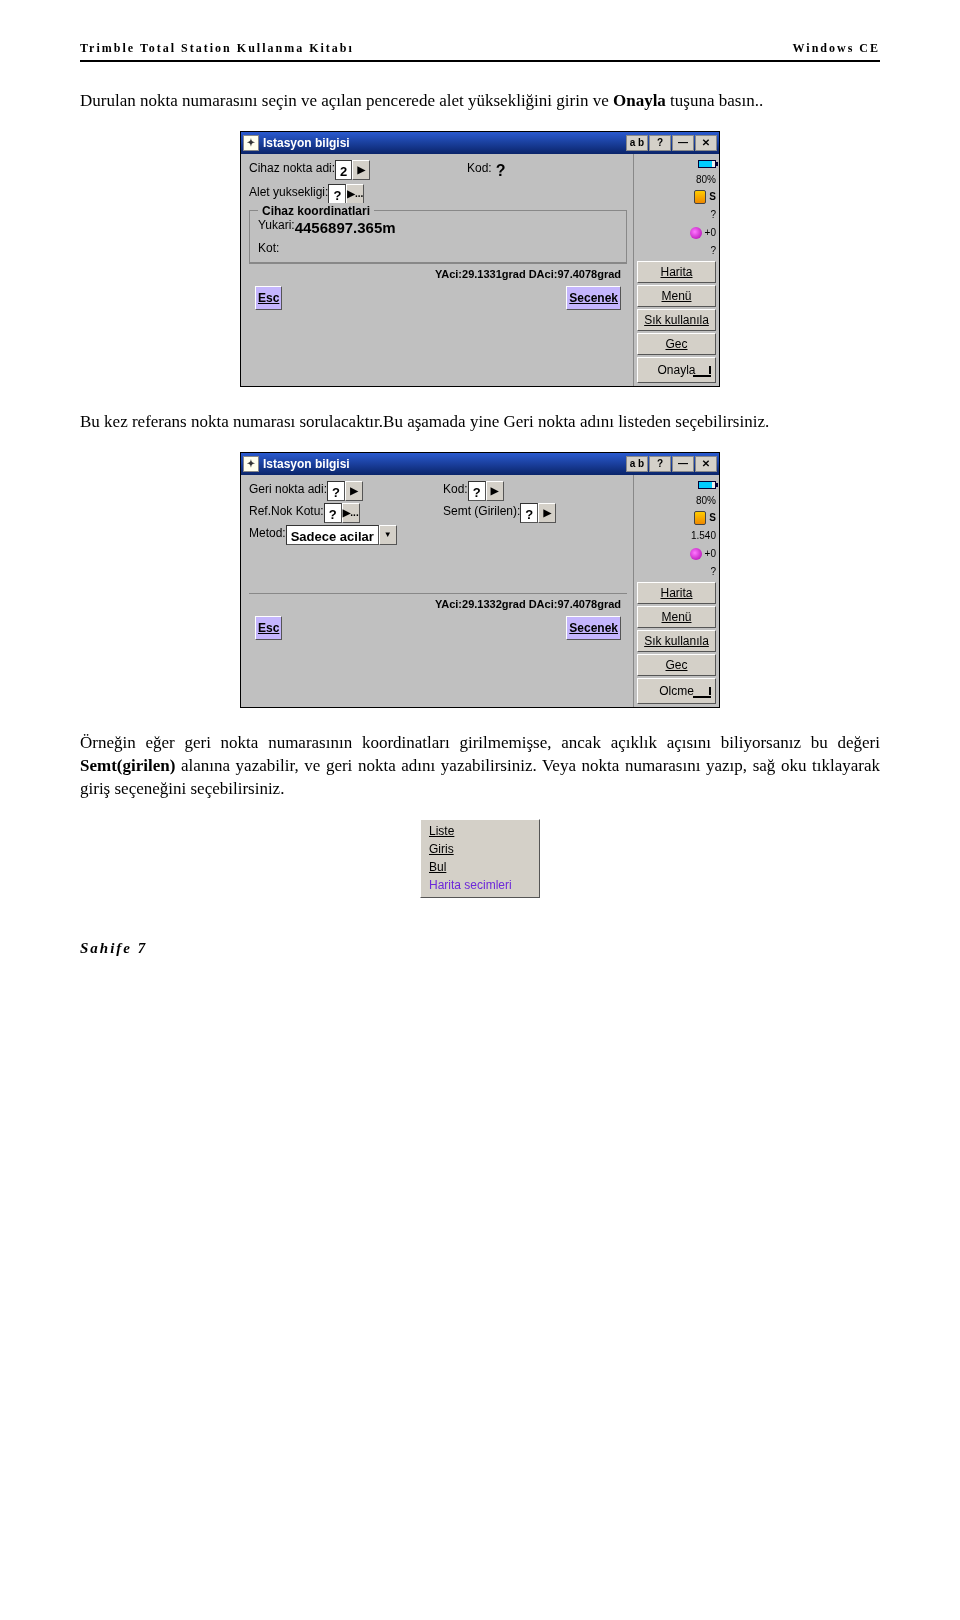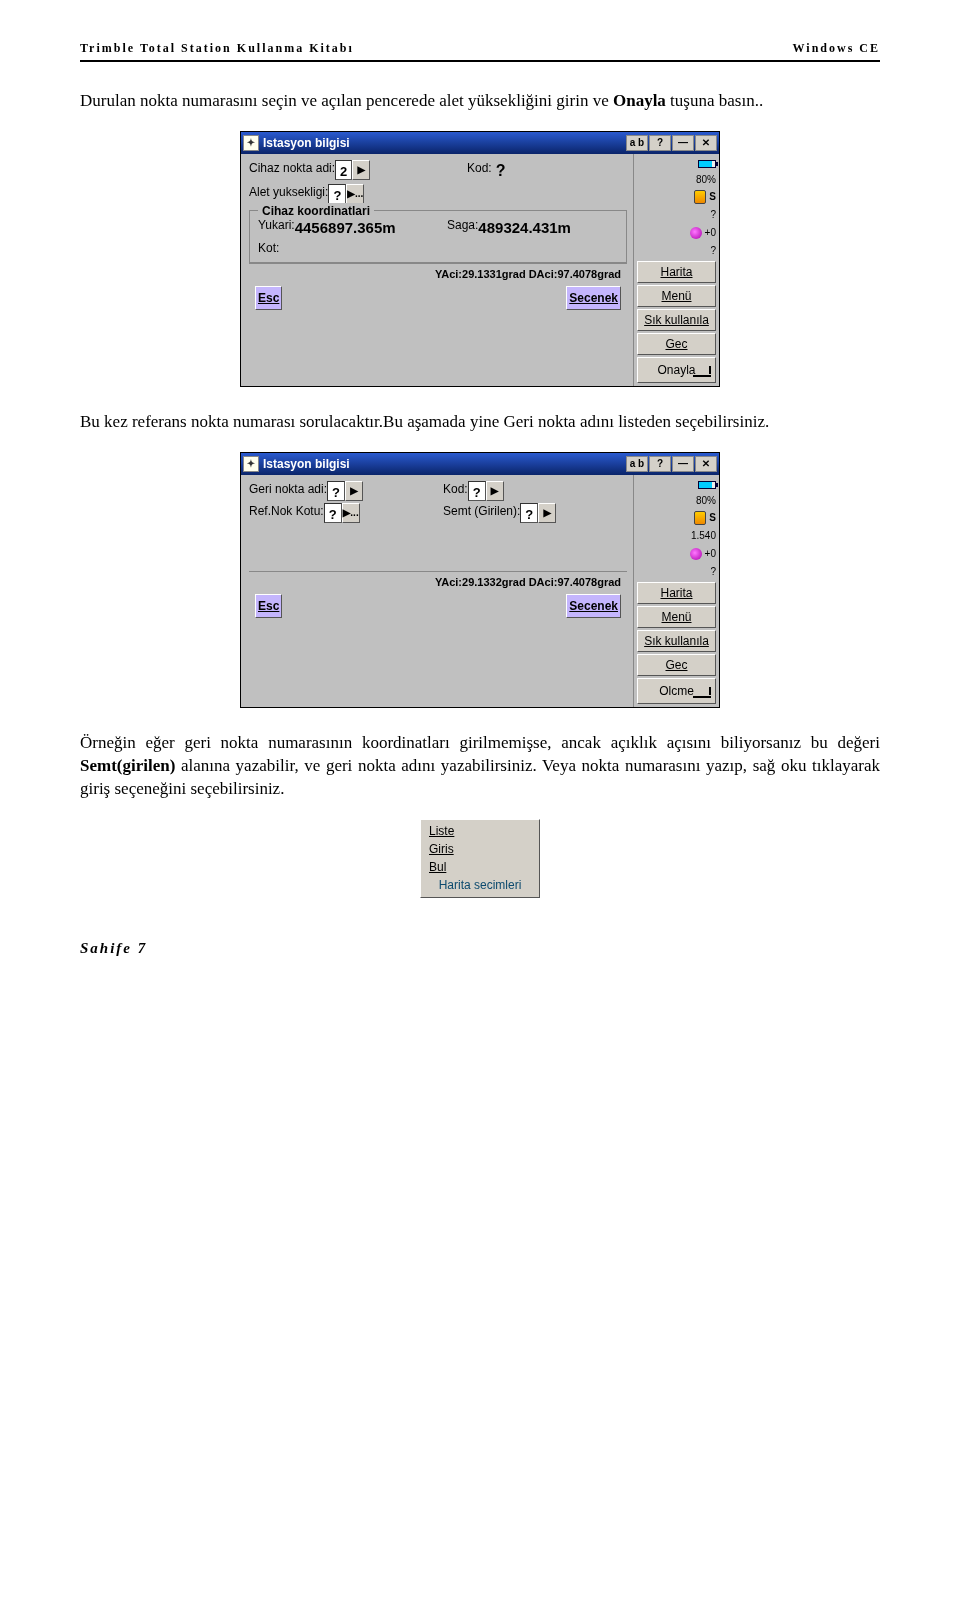--- a/index.html
+++ b/index.html
@@ -115,21 +115,21 @@
     padding:3px 2px; font-size:12px; text-decoration:underline;text-align:center;
   }
   .dropdown-arrow::after { content:"▼"; font-size:8px; }
   .footer { text-align:left; font-weight:bold; letter-spacing:2px; margin-top:40px; font-size:15px;font-style:italic; }
   .small-menu {
     font-family: Tahoma, Arial, sans-serif; font-size:12px;
     background:#d4d0c8; border:1px solid #555; border-top-color:#fff; border-left-color:#fff;
     width:120px; padding:2px;
   }
   .small-menu div { padding:1px 6px; text-decoration:underline; }
-  .small-menu .disabled { color:#0c4a6e; text-decoration:none;text-align:center; }
+  .small-menu .disabled { color:#6d28d9; text-decoration:none; }
 </style>
 </head>
 <body>
 
 <div class="header-row">
   <span>Trimble Total Station Kullanma Kitabı</span>
   <span>Windows CE</span>
 </div>
 <div class="hr"></div>
 
@@ -172,24 +172,20 @@
           </div>
           <div style="flex:0.45"></div>
         </div>
         <div class="groupbox">
           <span class="gb-title">Cihaz koordinatlari</span>
           <div class="row">
             <div class="field">
               <span class="lbl">Yukari:</span>
               <span class="coord-val">4456897.365m</span>
             </div>
-            <div class="field">
-              <span class="lbl">Saga:</span>
-              <span class="coord-val">489324.431m</span>
-            </div>
           </div>
           <div class="row">
             <div class="field">
               <span class="lbl">Kot:</span>
             </div>
           </div>
         </div>
         <div class="statusbar">
           <span style="visibility:hidden">.</span>
           <span>YAci:29.1331grad  DAci:97.4078grad</span>
@@ -272,20 +268,30 @@
             </div>
           </div>
           <div class="field">
             <span class="lbl">Semt (Girilen):</span>
             <div class="inp-row">
               <div class="inp">?</div>
               <div class="mini-btn">▶</div>
             </div>
           </div>
         </div>
+        <div class="row">
+          <div class="field" style="flex:0.58">
+            <span class="lbl">Metod:</span>
+            <div class="inp-row">
+              <div class="inp">Sadece acilar</div>
+              <div class="mini-btn dropdown-arrow"></div>
+            </div>
+          </div>
+          <div style="flex:0.42"></div>
+        </div>
         <div style="height:46px"></div>
         <div class="statusbar">
           <span style="visibility:hidden">.</span>
           <span>YAci:29.1332grad  DAci:97.4078grad</span>
         </div>
         <div class="statusbar" style="border-top:none; padding-top:1px;">
           <span class="bot-btn">Esc</span>
           <span class="bot-btn">Secenek</span>
         </div>
       </div>

